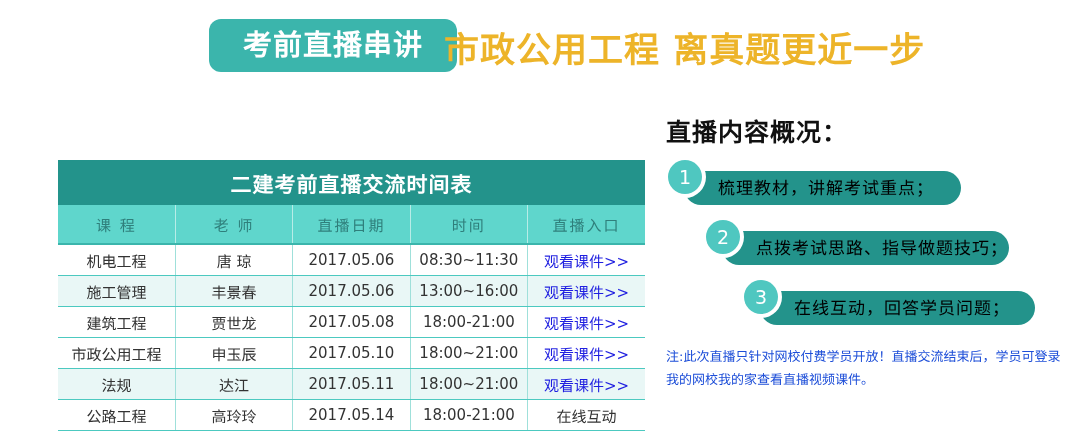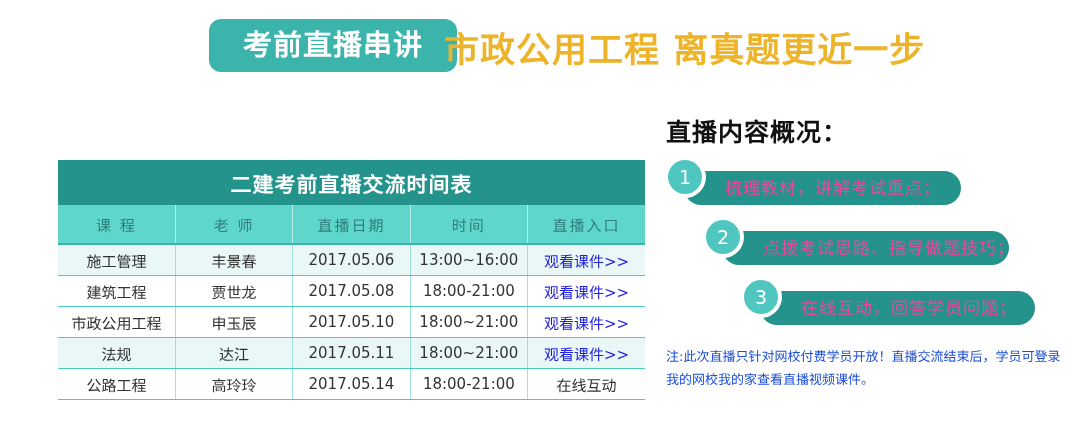--- a/index.html
+++ b/index.html
@@ -160,26 +160,25 @@
     border-radius: 17px;
     background: #23938b;
     z-index: 1;
   }
   .bubble-row .pill-text {
     position: absolute;
     top: 11px;
     left: 50px;
     height: 34px;
     line-height: 34px;
-    color: #ec4899;
+    color: #000000;
     font-size: 17px;
     letter-spacing: 1px;
     white-space: nowrap;
     z-index: 2;
-    margin-left: 7px;
   }
 
   #bubble-1 { left: 4px;  top: 52px; }
   #bubble-1 .pill { width: 277px; }
   #bubble-2 { left: 42px; top: 112px; }
   #bubble-2 .pill { width: 287px; }
   #bubble-3 { left: 80px; top: 172px; }
   #bubble-3 .pill { width: 275px; }
 
   #panel-note {
@@ -212,20 +211,27 @@
   <thead class="col-head">
     <tr>
       <th style="width:120px">课 程</th>
       <th style="width:120px">老 师</th>
       <th style="width:116px">直播日期</th>
       <th style="width:114px">时间</th>
       <th style="width:117px">直播入口</th>
     </tr>
   </thead>
   <tbody id="schedule-body">
+      <tr class="odd">
+        <td>机电工程</td>
+        <td>唐 琼</td>
+        <td>2017.05.06</td>
+        <td>08:30~11:30</td>
+        <td class="col-enter"><a href="#">观看课件&gt;&gt;</a></td>
+      </tr>
       <tr class="even">
         <td>施工管理</td>
         <td>丰景春</td>
         <td>2017.05.06</td>
         <td>13:00~16:00</td>
         <td class="col-enter"><a href="#">观看课件&gt;&gt;</a></td>
       </tr>
       <tr class="odd">
         <td>建筑工程</td>
         <td>贾世龙</td>

